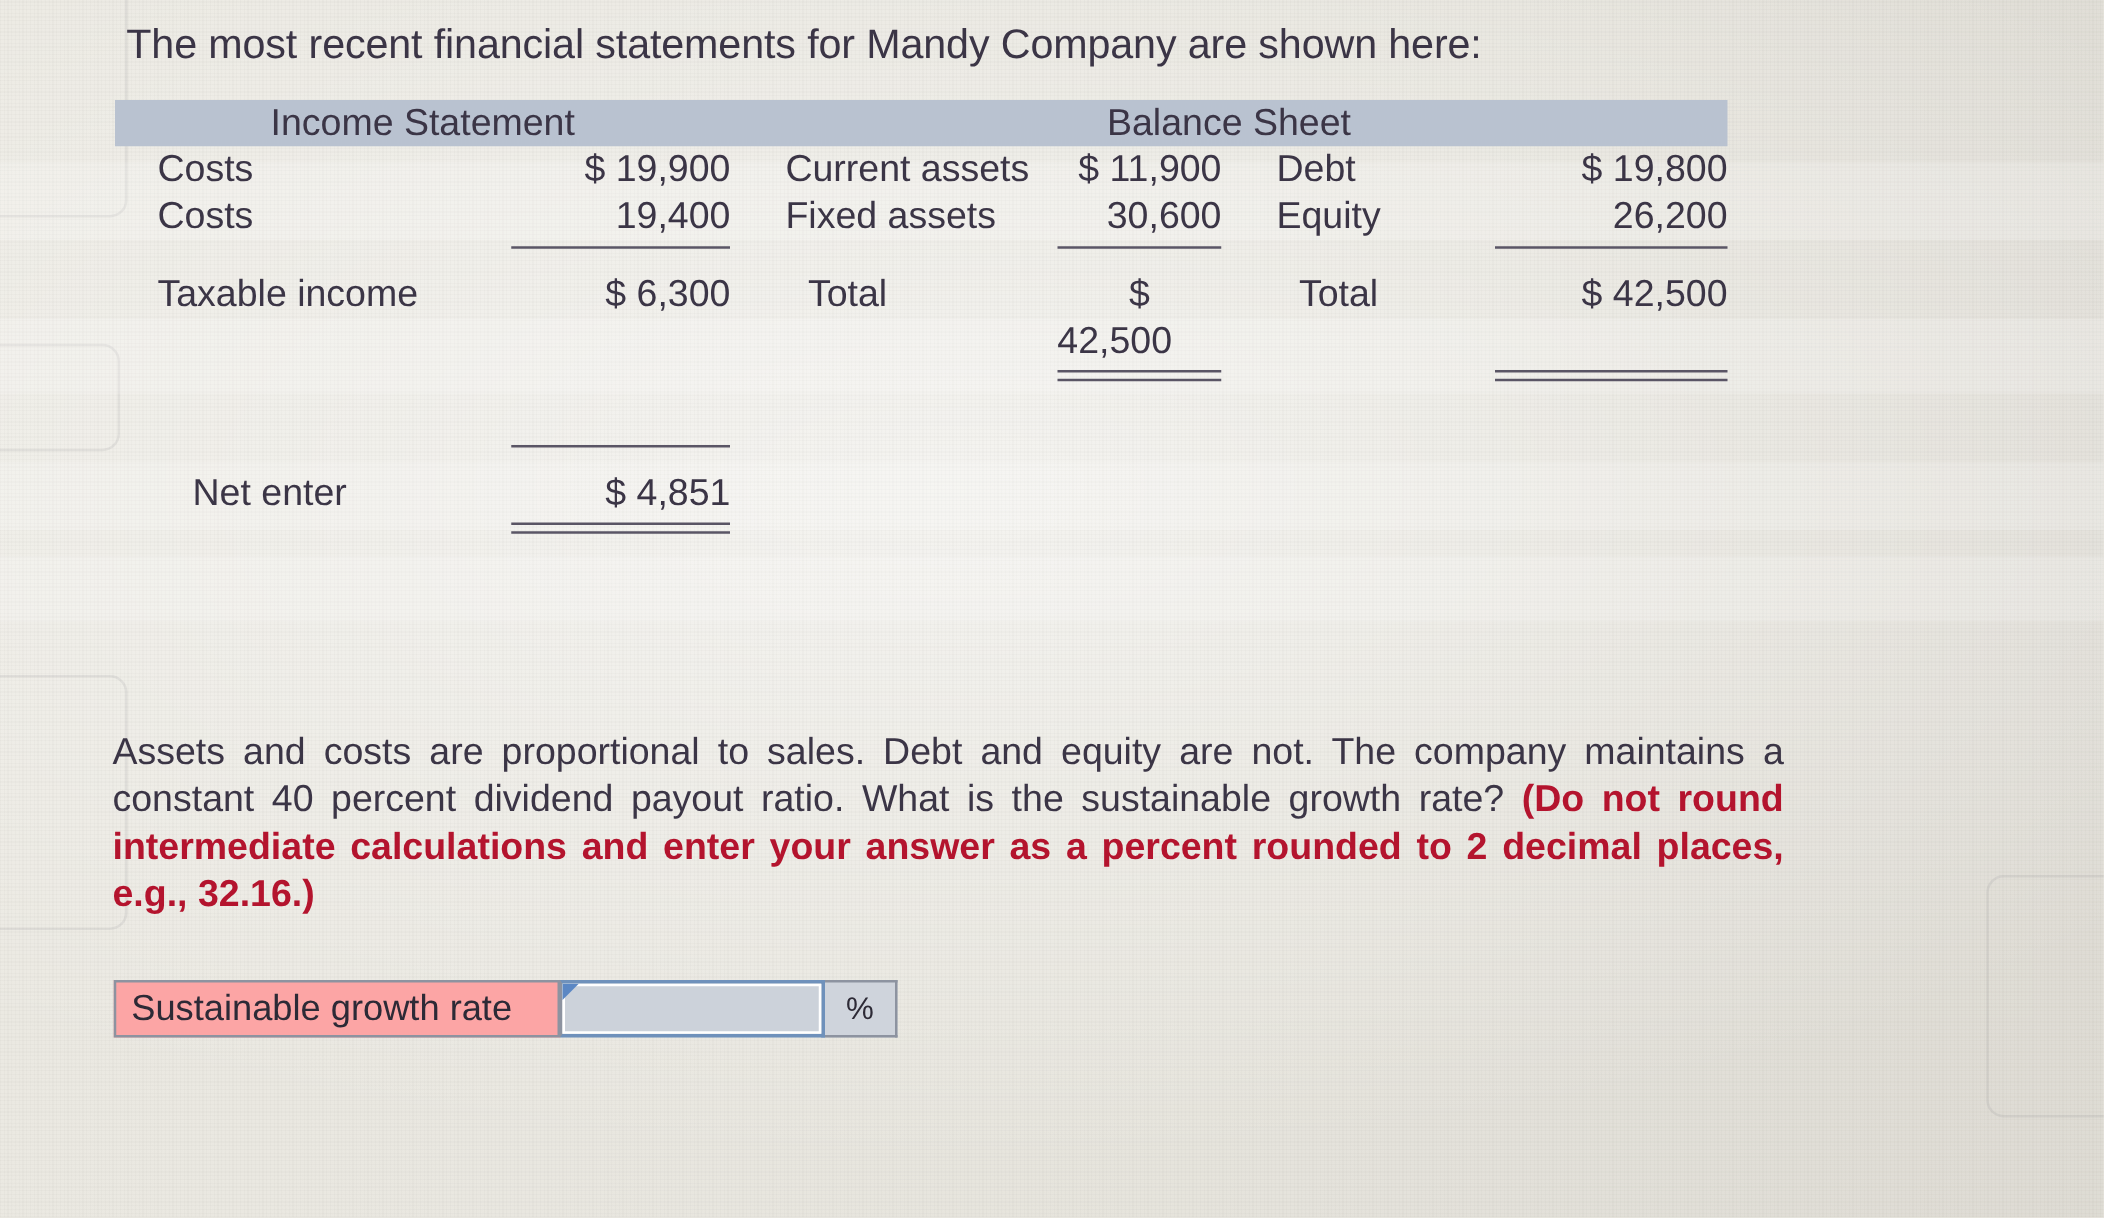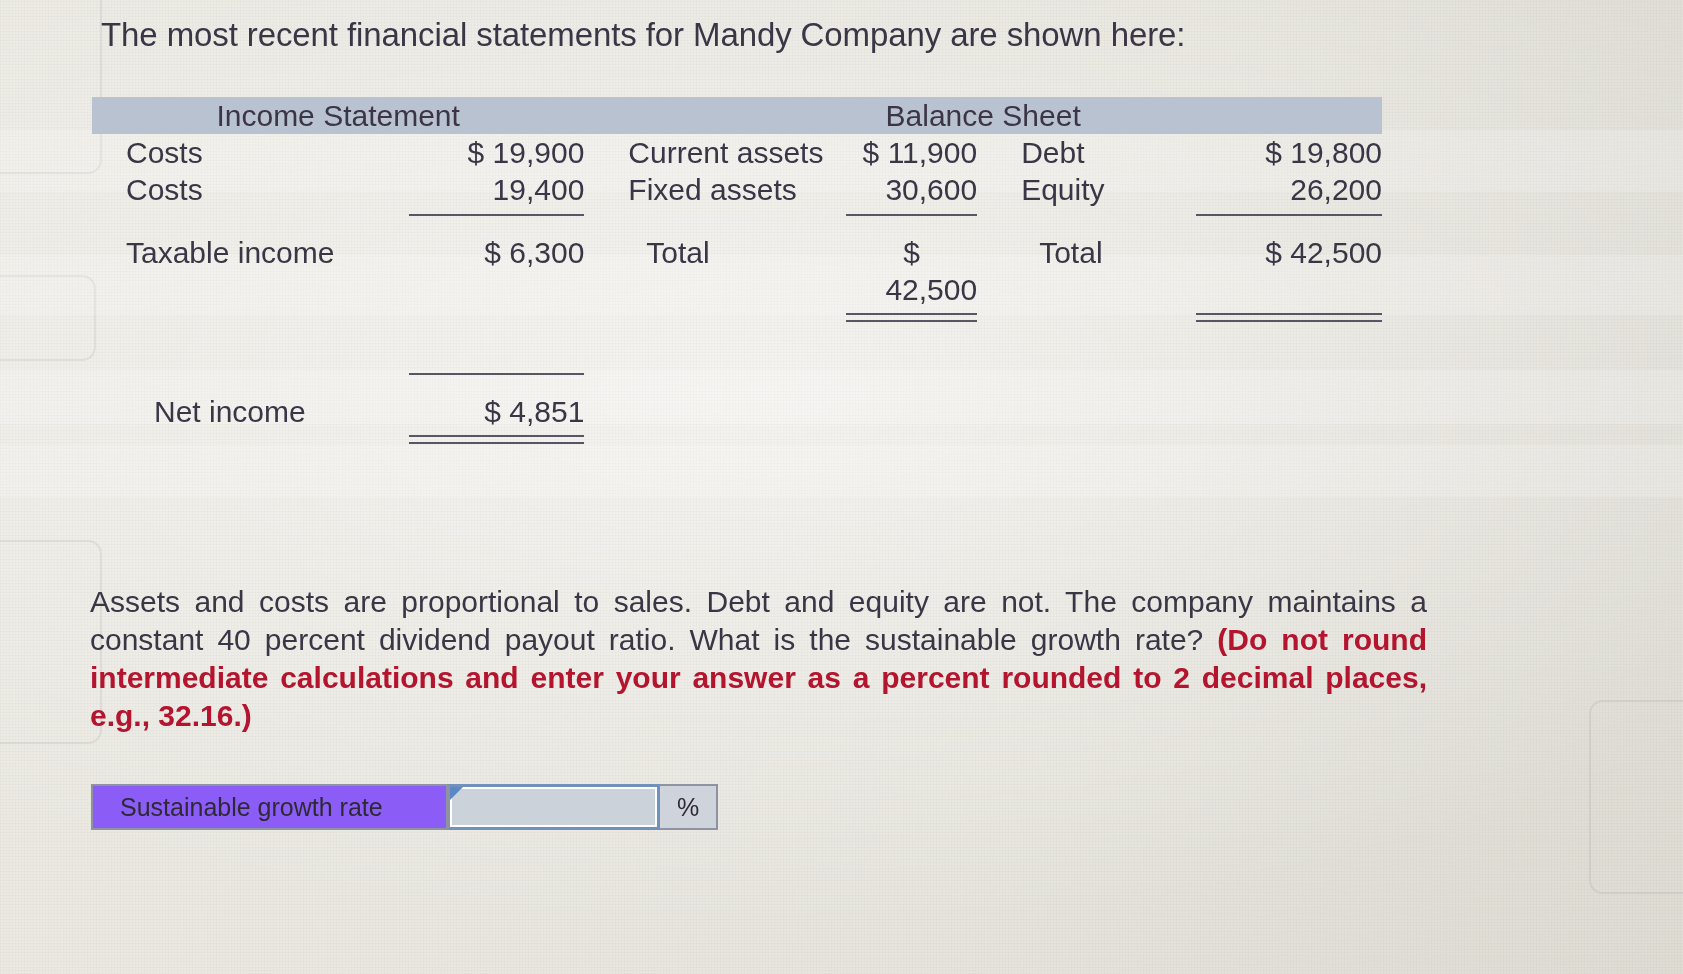--- a/index.html
+++ b/index.html
@@ -59,21 +59,21 @@
     font-size: 33px;
     letter-spacing: -0.1px;
     white-space: nowrap;
     color: #3b3546;
   }
 
   
   #statements {
     position: absolute;
     left: 92px;
-    top: 97px;
+    top: 80px;
     width: 1290px;
     font-size: 30px;
     color: #3b3546;
   }
   #statements table {
     width: 100%;
     border-collapse: collapse;
   }
   #statements td {
     padding: 0;
@@ -121,21 +121,21 @@
     margin-top: 5px;
   }
   .rule-holder { padding: 0 !important; }
 
   
   .wrapcell {
     text-align: center;
     line-height: 1.05;
   }
   .wrapcell .d { display: block; text-align: center; }
-  .wrapcell .v { display: block; text-align: right; }
+  .wrapcell .v { display: block; text-align: left; }
 
   
   #question {
     position: absolute;
     left: 90px;
     top: 583px;
     width: 1337px;
     font-size: 30px;
     line-height: 1.27;
     text-align: justify;
@@ -150,27 +150,27 @@
   #answer-row {
     position: absolute;
     left: 91px;
     top: 784px;
     display: flex;
     align-items: stretch;
     height: 46px;
   }
   #answer-label {
     width: 357px;
-    background: #8b5cf6;
+    background: #fca5a5;
     border: 2px solid #8d93a0;
     display: flex;
     align-items: center;
-    padding-left: 27px;
+    padding-left: 12px;
     box-sizing: border-box;
-    font-size: 25px;
+    font-size: 29px;
     color: #2d2a36;
   }
   #answer-input-wrap {
     position: relative;
     width: 212px;
     box-sizing: border-box;
     background: #ccd2da;
     border: 3px solid #6f91bb;
     border-left: 2px solid #8d93a0;
   }
@@ -328,21 +328,21 @@
               <div class="rule"></div>
             </td>
           <td colspan="4"></td>
         </tr>
 
         <tr class="rowspace">
           <td colspan="6"></td>
         </tr>
 
         <tr>
-          <td class="lbl-3">Net income</td>
+          <td class="lbl-3">Net enter</td>
           <td class="num">$ 4,851</td>
           <td colspan="4"></td>
         </tr>
 
         <tr>
           <td class="rule-holder"></td>
           <td class="rule-holder">
               <div class="rule-dbl"></div>
             </td>
           <td colspan="4"></td>

